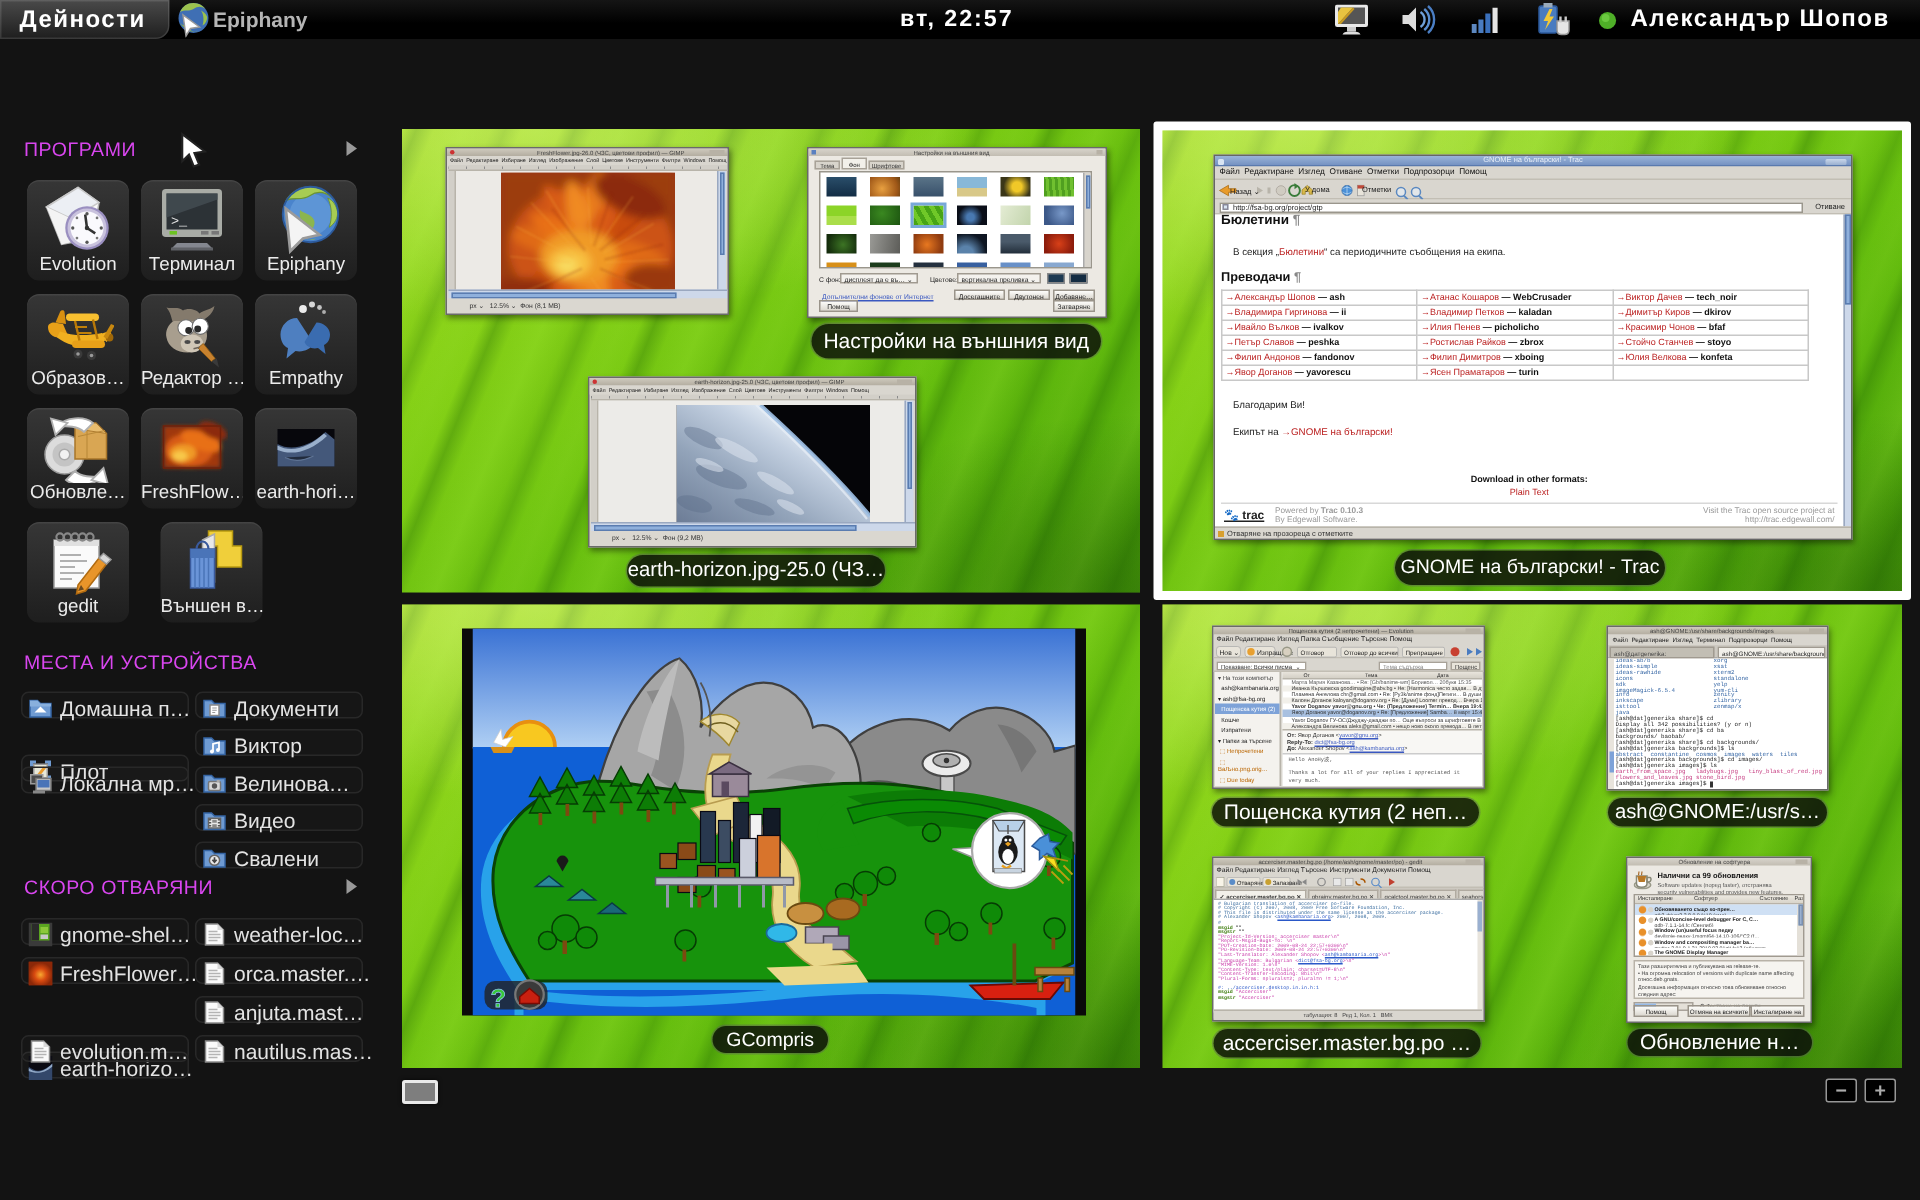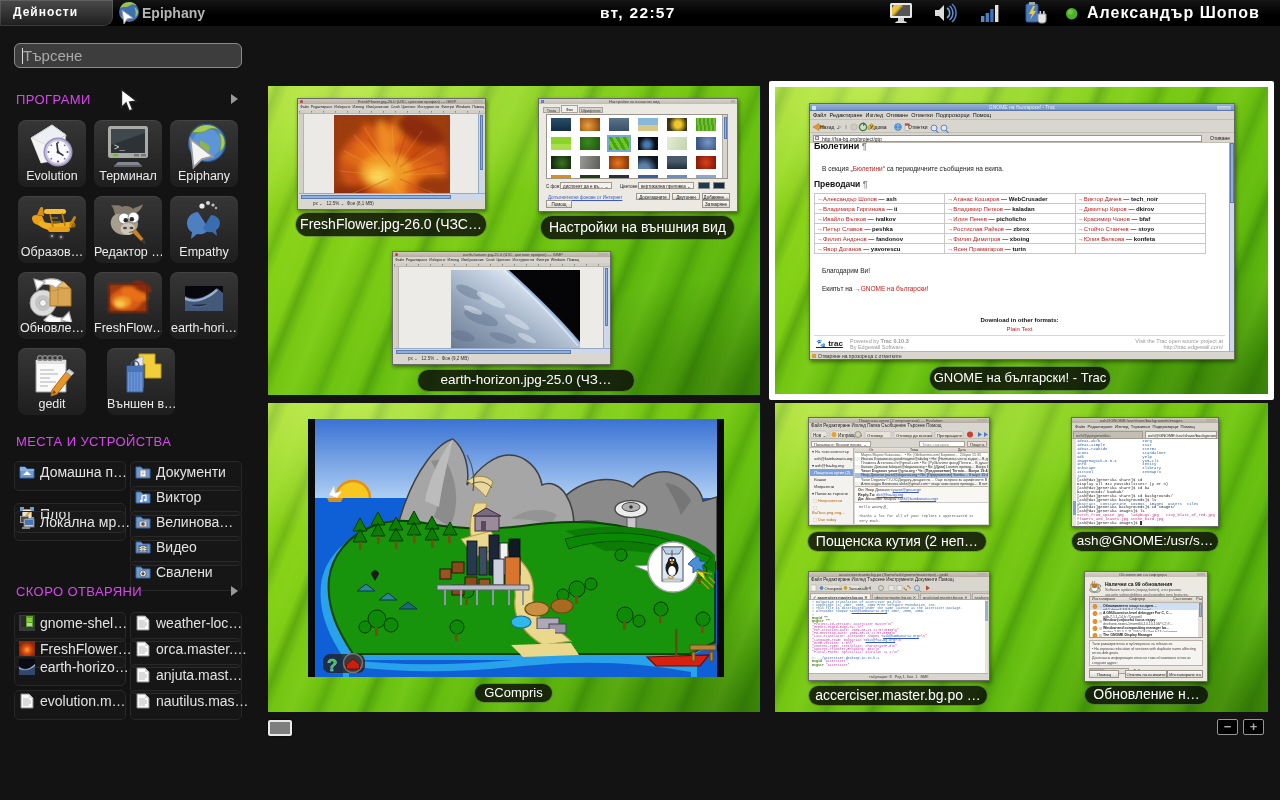--- a/index.html
+++ b/index.html
@@ -1,31 +1,31 @@
 <!DOCTYPE html>
 <html><head><meta charset="utf-8">
 <style>
 html,body{margin:0;padding:0;width:1280px;height:800px;overflow:hidden;background:#131313;font-family:"Liberation Sans",sans-serif;}
 *{box-sizing:border-box;}
 .abs{position:absolute;}
 #stage{position:relative;width:1280px;height:800px;}
 
 #topbar{position:absolute;left:0;top:0;width:1280px;height:26px;background:linear-gradient(#151515,#000 60%);}
 #activities{position:absolute;left:0;top:0;width:113px;height:26px;background:linear-gradient(#4a4a4a,#1e1e1e);border-radius:0 0 9px 0;box-shadow:inset 0 0 0 1px rgba(255,255,255,.12);}
-#activities span{position:absolute;left:13px;top:4.5px;font-size:12px;font-weight:bold;color:#fff;letter-spacing:1px;}
+#activities span{position:absolute;left:13px;top:4.5px;font-size:16px;font-weight:bold;color:#fff;letter-spacing:1px;}
 .tbtext{position:absolute;top:4px;font-size:15px;font-weight:bold;color:#fff;}
 
 #searchbox{position:absolute;left:14px;top:43px;width:228px;height:25px;background:#3d3d3d;border:1px solid #8a8a8a;border-radius:6px;}
 #searchbox span{position:absolute;left:8px;top:3px;font-size:15px;color:#a9a9a9;}
 .shead{position:absolute;font-size:13px;color:#d946ef;letter-spacing:.4px;}
 .arr{position:absolute;width:0;height:0;border-left:7px solid #999;border-top:5px solid transparent;border-bottom:5px solid transparent;}
 .tile{position:absolute;width:68px;height:67px;border-radius:8px;background:linear-gradient(#363636,#1e1e1e);box-shadow:inset 0 1px 0 rgba(255,255,255,.07);}
 .tile .lab{position:absolute;left:0;right:0;top:49px;text-align:center;font-size:12.5px;color:#ececec;white-space:nowrap;overflow:hidden;}
 .tile svg{position:absolute;left:10px;top:2px;}
-.prow{position:absolute;width:112px;height:30px;border:1px solid #282828;border-radius:5px;background:rgba(255,255,255,.015);}
+.prow{position:absolute;width:112px;height:18px;border:1px solid #282828;border-radius:5px;background:rgba(255,255,255,.015);}
 .prow .ic{position:absolute;left:4px;top:2px;width:16px;height:16px;}
 .prow span{position:absolute;left:25px;top:2px;font-size:14px;color:#e3e3e3;white-space:nowrap;}
 
 .wall{position:absolute;overflow:hidden;background:
  radial-gradient(ellipse 100% 70% at 18% 0%,rgba(240,255,150,.42),rgba(240,255,150,0) 60%),
  radial-gradient(ellipse 90% 70% at 100% 100%,rgba(10,50,0,.30),rgba(10,50,0,0) 55%),
  repeating-linear-gradient(112deg,rgba(20,80,0,0) 0px,rgba(25,95,0,.30) 9px,rgba(20,80,0,.02) 20px,rgba(160,230,60,.18) 38px,rgba(20,80,0,.04) 55px,rgba(25,95,0,.22) 64px,rgba(20,80,0,0) 74px,rgba(150,220,50,.12) 86px,rgba(20,80,0,0) 98px),
  linear-gradient(145deg,#9edc22 0%,#84d016 30%,#68c00f 60%,#54ad0b 85%,#4aa00a 100%);}
 .wlabel{position:absolute;background:rgba(10,10,10,.82);border-radius:12px;color:#fff;text-align:center;white-space:nowrap;overflow:hidden;box-shadow:0 0 0 1px rgba(90,90,90,.45);}
 
@@ -88,24 +88,20 @@
    <rect x="21" y="9" width="1.6" height="4" fill="#ccc"></rect>
  </svg>
  <circle class="abs"></circle>
  <svg class="abs" style="left:1066px;top:8px" width="12" height="12">
         <circle cx="5.7" cy="5.7" r="5.7" fill="#4faf28"></circle>
         <circle cx="4.4" cy="4" r="2.6" fill="#72cf46" opacity=".8"></circle>
       </svg>
  <div class="tbtext" style="left:1087px;font-size:16px;letter-spacing:1px;">Александър Шопов</div>
 </div>
 
-<div id="searchbox">
-      <div style="position:absolute;left:7px;top:4px;width:1px;height:16px;background:#ddd;"></div>
-      <span>Търсене</span>
-    </div>
 <div class="shead" style="left:16px;top:92px;">ПРОГРАМИ</div>
 <div class="arr" style="left:231px;top:94px;"></div>
 
 <svg class="abs" style="left:119px;top:88px" width="20" height="25" viewBox="0 0 20 25">
       <path d="M2.5 1.5v18l4.5-4.5 3.2 8 3.6-1.3-3.2-7.7 6.9-1z" fill="#fff" stroke="#222" stroke-width="1.4"></path>
     </svg>
 <div id="tiles">
 <div class="tile" style="left:18px;top:120px;">
  <svg width="48" height="48" viewBox="0 0 48 48">
   <path d="M3 16 24 3l14 10-4 24-21 4z" fill="#fbfbfb" stroke="#b0b0b0"></path>
@@ -369,21 +365,21 @@
           <rect width="16" height="16" fill="#8c2808"></rect>
           <radialGradient id="fl2" cx=".5" cy=".55">
             <stop offset="0" stop-color="#f8a830"></stop>
             <stop offset=".5" stop-color="#d84a10"></stop>
             <stop offset="1" stop-color="#8c2808"></stop>
           </radialGradient>
           <rect width="16" height="16" fill="url(#fl2)"></rect>
         </svg>
         <span>FreshFlower…</span>
       </div>
-<div class="prow rr" style="left:14px;top:656px;">
+<div class="prow rr" style="left:14px;top:701px;">
         <svg class="ic" viewBox="0 0 16 16">
           <rect width="16" height="16" fill="#0a0a12"></rect>
           <path d="M0 16V7c5 4 9 4 16-2v11z" fill="#33476a"></path>
           <path d="M0 8c5 4 10 3 16-3v2C10 12 5 12 0 10z" fill="#93aac8"></path>
         </svg>
         <span>earth-horizo…</span>
       </div>
 <div class="prow rr" style="left:14px;top:690px;">
         <svg class="ic" viewBox="0 0 16 16">
           <path d="M2 1h8l4 4v10H2z" fill="#fafafa" stroke="#8a8a8a"></path>
@@ -1018,23 +1014,22 @@
  <div class="abs" style="left:4px;top:68px;right:4px;height:26px;background:#f6f4f0;border:1px solid #b8b2a8;font-size:3.6px;color:#444;padding:1px 2px;line-height:1.3;overflow:hidden;">Тази разширителна и публикувана на release-те.<br>• На огромна relocation of versions with duplicate name affecting относ.deb.gnats.<br>Досегашна информация относно това обновяване относно следния адрес:<br><span style="color:#3a58c0;text-decoration:underline;">• https://admin.fedoraproject.org/updates/F13/FEDORA-2010-fa34</span><br>Досегашна информация относно грешки и координирани от това обновяване може да се<br>види на следните адреси:<br></div>
  <div class="abs" style="left:4px;top:96px;width:40px;height:6px;background:#e4e0d8;border:1px solid #a8a29a;">
         <div style="width:14px;height:100%;background:linear-gradient(#9ec2ee,#6a96d0);"></div>
       </div>
  <div class="abs" style="left:48px;top:96px;font-size:4px;color:#444;">⚙ Тестване на пакети</div>
  <div class="abs" style="left:4px;bottom:3px;width:30px;height:8px;background:linear-gradient(#fdfdfb,#dcd8d0);border:1px solid #9a948a;font-size:4.2px;text-align:center;line-height:8px;color:#222;">Помощ</div>
  <div class="abs" style="left:40px;bottom:3px;width:42px;height:8px;background:linear-gradient(#fdfdfb,#dcd8d0);border:1px solid #9a948a;font-size:4.2px;text-align:center;line-height:8px;color:#222;">Отмяна на всичките</div>
  <div class="abs" style="right:4px;bottom:3px;width:36px;height:8px;background:linear-gradient(#fdfdfb,#dcd8d0);border:1px solid #9a948a;font-size:4.2px;text-align:center;line-height:8px;color:#222;overflow:hidden;">Инсталиране на обн…</div>
 </div>
 
-<div class="wlabel" style="left:296px;top:213px;width:190px;height:23px;font-size:14px;line-height:22px;">FreshFlower.jpg-26.0 (ЧЗС…</div>
 <div class="wlabel" style="left:541px;top:216px;width:193px;height:23px;font-size:14px;line-height:22px;">Настройки на външния вид</div>
-<div class="wlabel" style="left:418px;top:370px;width:216px;height:21px;font-size:13.5px;line-height:20px;">earth-horizon.jpg-25.0 (ЧЗ…</div>
+<div class="wlabel" style="left:418px;top:370px;width:172px;height:21px;font-size:13.5px;line-height:20px;">earth-horizon.jpg-25.0 (ЧЗ…</div>
 <div class="wlabel" style="left:930px;top:367px;width:180px;height:23px;font-size:13px;line-height:22px;">GNOME на български! - Trac</div>
 <div class="wlabel" style="left:475px;top:684px;width:77px;height:18px;font-size:13px;line-height:17px;">GCompris</div>
 <div class="wlabel" style="left:808px;top:532px;width:178px;height:19px;font-size:14px;line-height:18px;">Пощенска кутия (2 неп…</div>
 <div class="wlabel" style="left:1072px;top:532px;width:146px;height:19px;font-size:13.5px;line-height:18px;">ash@GNOME:/usr/s…</div>
 <div class="wlabel" style="left:809px;top:686px;width:178px;height:19px;font-size:14px;line-height:18px;">accerciser.master.bg.po …</div>
 <div class="wlabel" style="left:1085px;top:686px;width:123px;height:18px;font-size:14px;line-height:17px;">Обновление н…</div>
 
 <div class="abs" style="left:268px;top:720px;width:24px;height:16px;background:#7e7e7e;border:2px solid #e9e9e9;border-radius:2px;box-shadow:0 0 3px rgba(0,0,0,.8);"></div>
 <div class="abs" style="left:1217px;top:719px;width:21px;height:16px;background:#000;border:1px solid #979797;border-radius:2px;color:#ababab;font-size:13px;font-weight:bold;text-align:center;line-height:13px;">−</div>
 <div class="abs" style="left:1243px;top:719px;width:21px;height:16px;background:#000;border:1px solid #979797;border-radius:2px;color:#ababab;font-size:13px;font-weight:bold;text-align:center;line-height:13px;">+</div>

